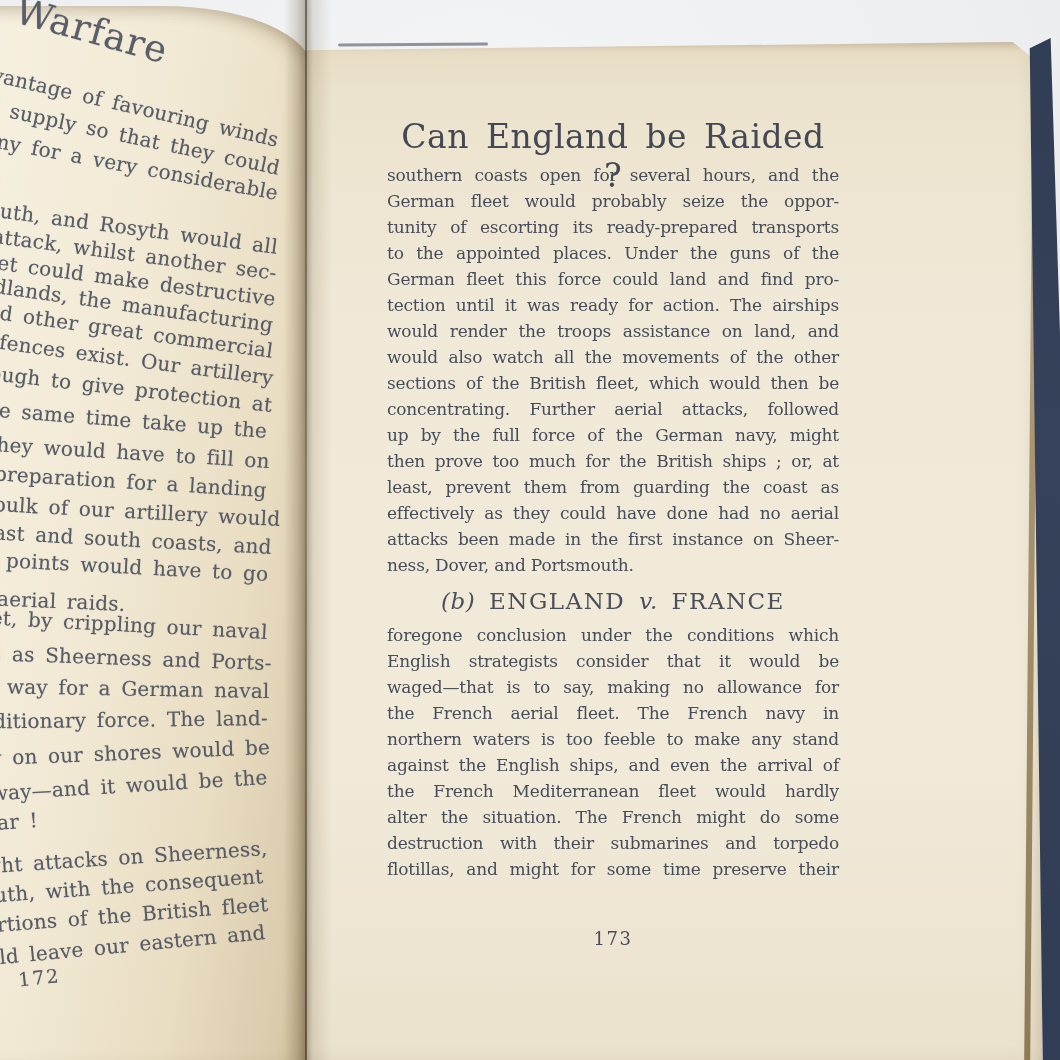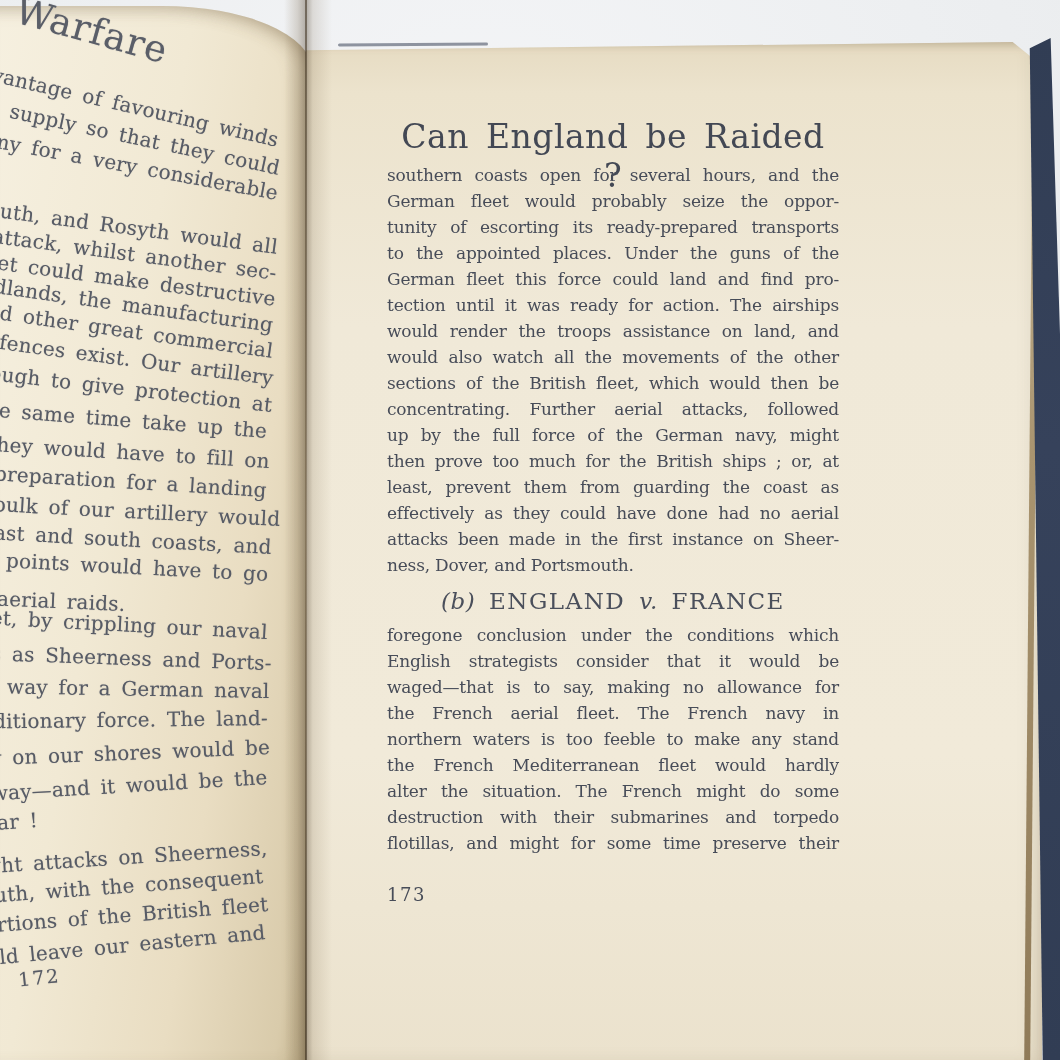--- a/index.html
+++ b/index.html
@@ -58,21 +58,21 @@
   #rp-para1{top:162px;}
   #rp-para2{top:622px;}
   .rp-line{
     height:26px;line-height:26px;font-size:17px;letter-spacing:-0.2px;
     text-align:justify;text-align-last:justify;white-space:normal;
   }
   .rp-line.para-end{text-align-last:left;}
   .rp-line.indent{padding-left:16px;}
   #rp-section{top:588px;text-align:center;font-size:23px;letter-spacing:1.5px;word-spacing:5px;color:#4a4f5b;}
   #rp-section .it{font-style:italic;letter-spacing:.5px;}
-  #rp-folio{top:884px;text-align:left;font-size:18px;letter-spacing:1.5px;}
+  #rp-folio{top:928px;text-align:center;font-size:18px;letter-spacing:1.5px;}
 </style>
 </head>
 <body>
 
 <div id="scene">
 
   <div id="cover-top-sliver"></div>
 
   <div id="left-page"></div>
   <div id="right-page"></div>
@@ -143,20 +143,21 @@
     <span class="it">v.</span>
     <span>FRANCE</span>
   </div>
 
   <div id="rp-para2" class="rp-col">
       <div class="rp-line">foregone conclusion under the conditions which</div>
       <div class="rp-line">English strategists consider that it would be</div>
       <div class="rp-line">waged—that is to say, making no allowance for</div>
       <div class="rp-line">the French aerial fleet.  The French navy in</div>
       <div class="rp-line">northern waters is too feeble to make any stand</div>
+      <div class="rp-line">against the English ships, and even the arrival of</div>
       <div class="rp-line">the French Mediterranean fleet would hardly</div>
       <div class="rp-line">alter the situation.  The French might do some</div>
       <div class="rp-line">destruction with their submarines and torpedo</div>
       <div class="rp-line">flotillas, and might for some time preserve their</div>
     </div>
 
   <div id="rp-folio" class="rp-col">173</div>
 
 </div>
 

